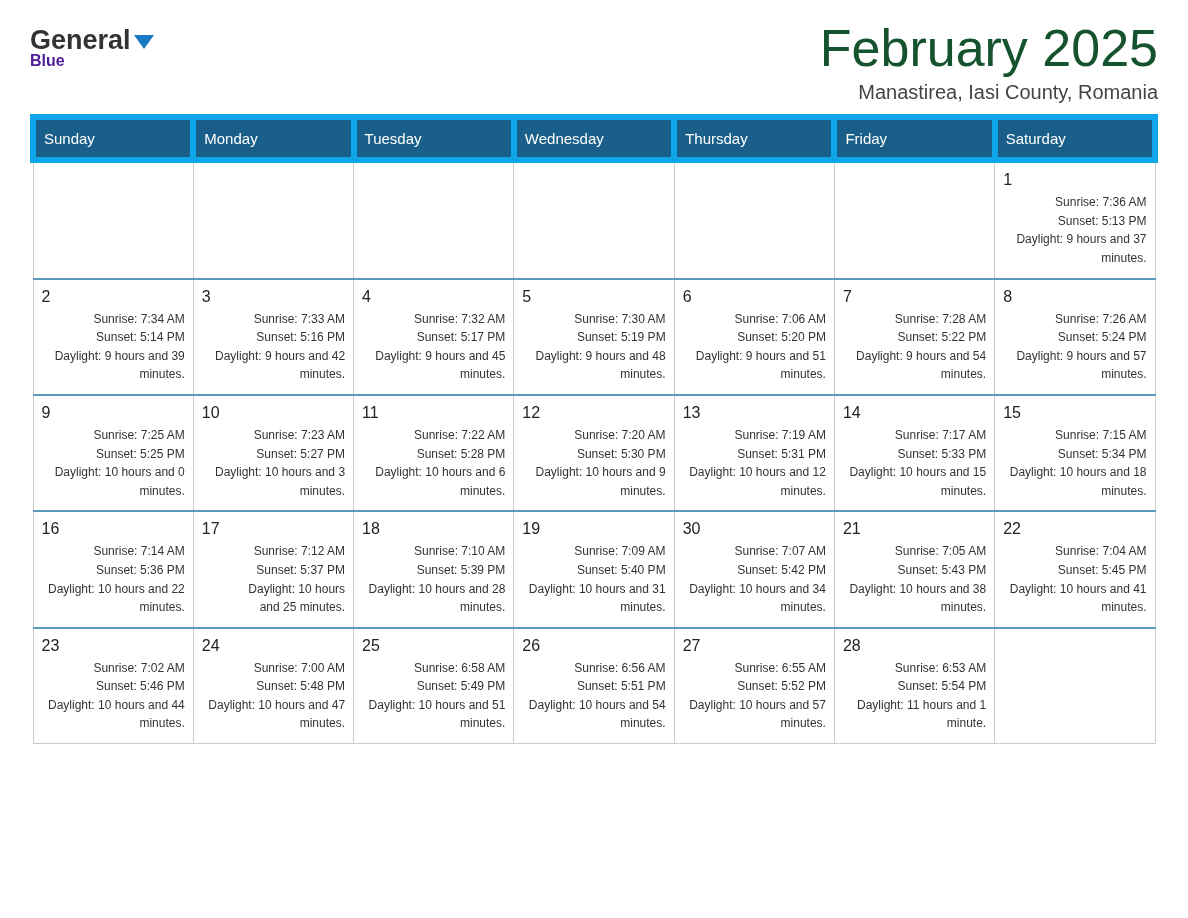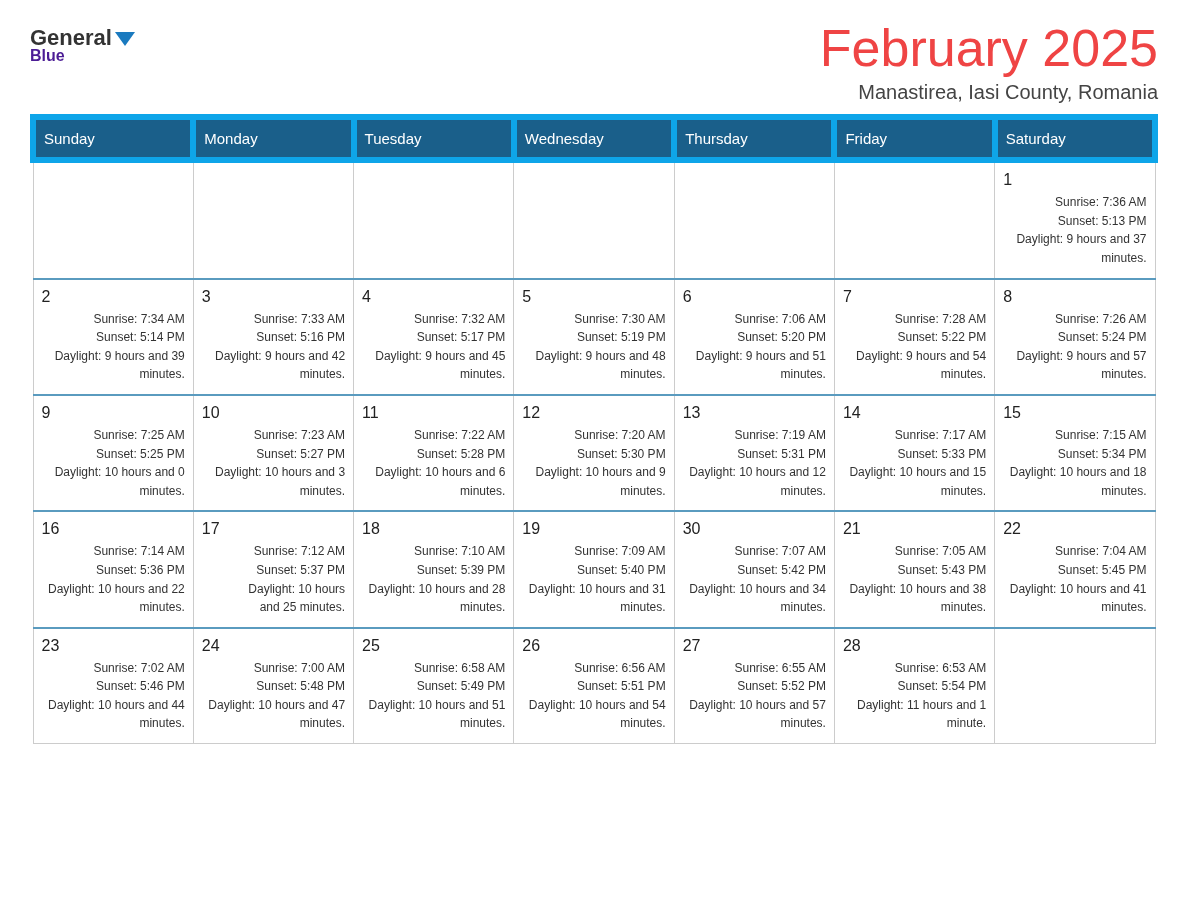--- a/index.html
+++ b/index.html
@@ -16,21 +16,21 @@
       align-items: flex-start;
       margin-bottom: 10px;
     }
     .logo {
       display: flex;
       flex-direction: column;
       align-items: flex-start;
       padding-top: 5px;
     }
     .logo-general {
-      font-size: 22px;
+      font-size: 27px;
       font-weight: bold;
       color: #333;
       letter-spacing: 0;
       display: flex;
       align-items: center;
     }
     .logo-general .arrow {
       display: inline-block;
       width: 0;
       height: 0;
@@ -45,21 +45,21 @@
       font-weight: bold;
       color: #4c1d95;
       margin-top: -4px;
     }
     .title-section {
       text-align: right;
     }
     .month-title {
       font-size: 52px;
       font-weight: normal;
-      color: #ef4444;
+      color: #14532d;
       line-height: 1.1;
     }
     .location {
       font-size: 20px;
       color: #444;
       margin-top: 4px;
     }
     .calendar {
       width: 100%;
       border-collapse: collapse;

